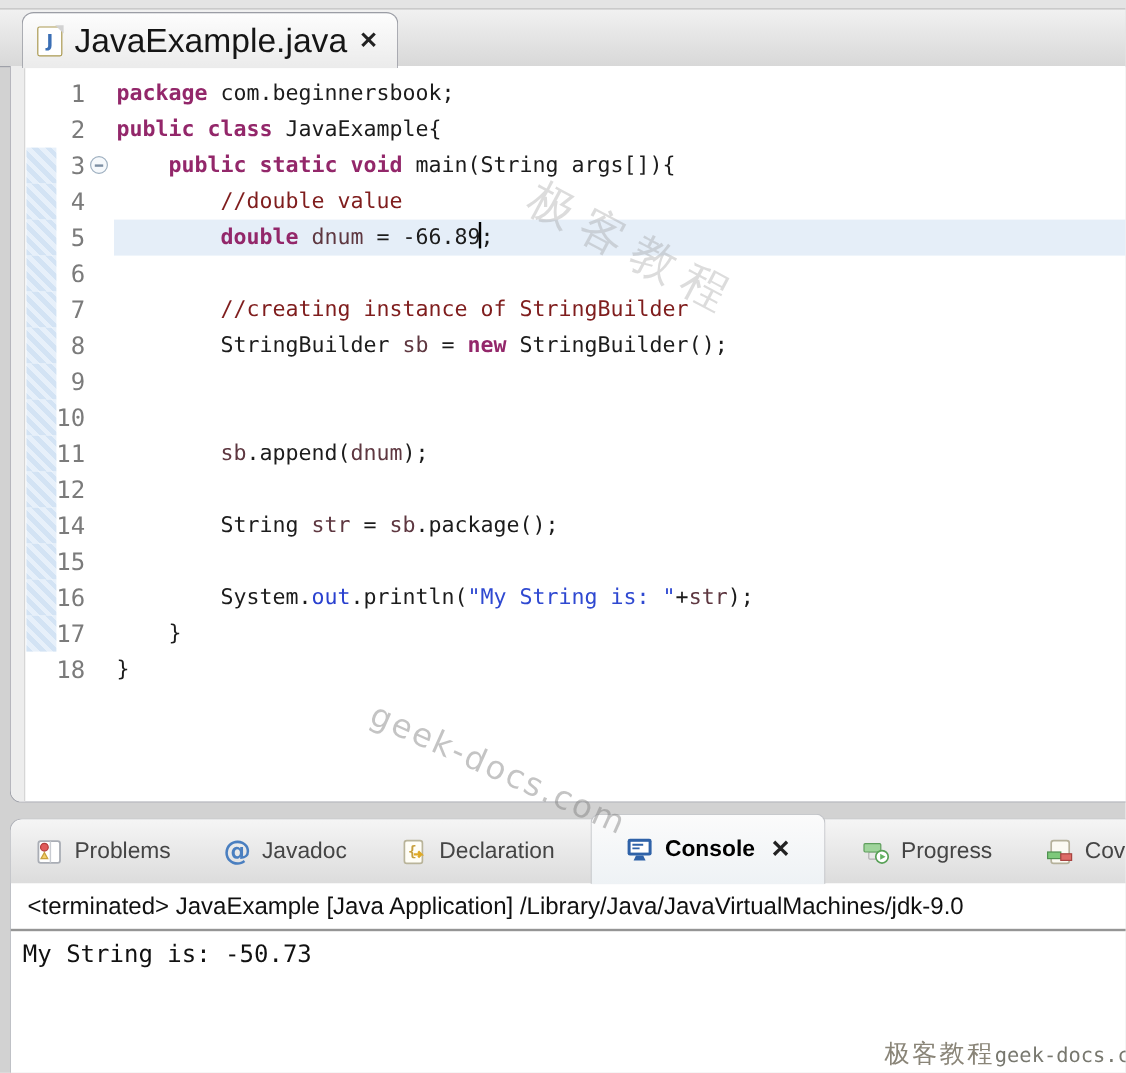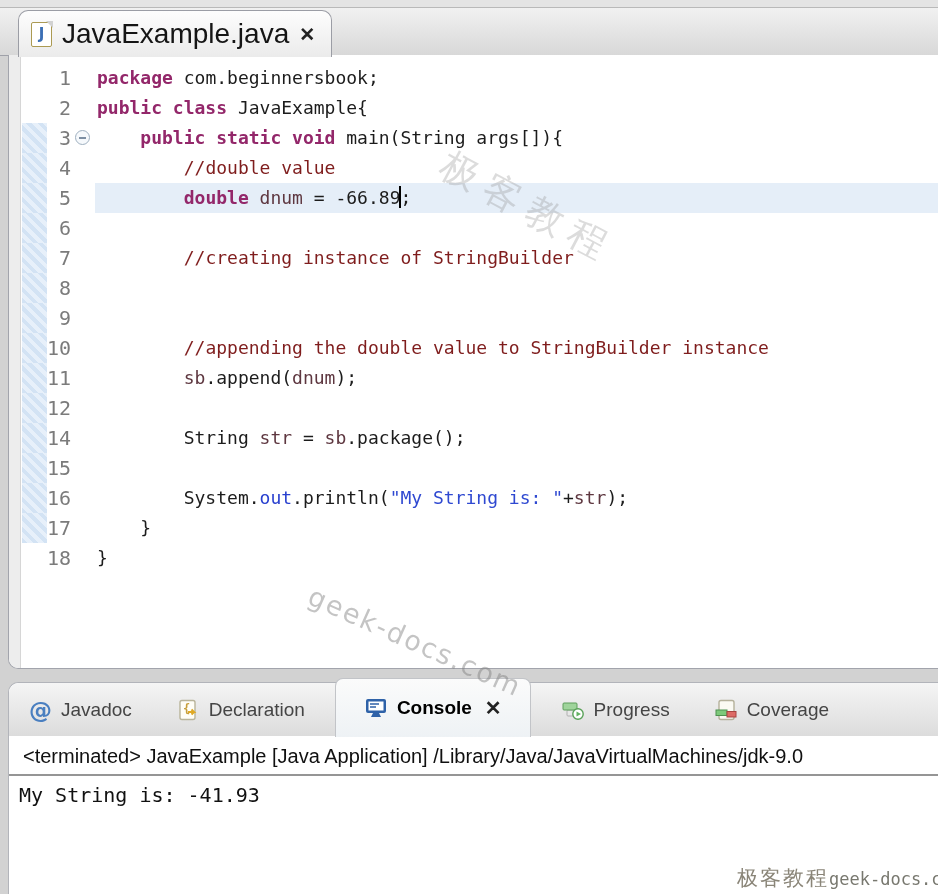--- a/index.html
+++ b/index.html
@@ -118,30 +118,30 @@
         <code class="ltext"></code>
       </div>
       <div class="code-row">
         <div class="changebar"></div>
         <span class="lnum">7</span>
         <code class="ltext"><span class="pl">        </span><span class="cm">//creating instance of StringBuilder</span></code>
       </div>
       <div class="code-row">
         <div class="changebar"></div>
         <span class="lnum">8</span>
+        <code class="ltext"><span class="pl">        StringBuilder </span><span class="vr">sb</span><span class="pl"> = </span><span class="kw">new</span><span class="pl"> StringBuilder();</span></code>
       </div>
       <div class="code-row">
         <div class="changebar"></div>
         <span class="lnum">9</span>
         <code class="ltext"></code>
       </div>
       <div class="code-row">
         <div class="changebar"></div>
         <span class="lnum">10</span>
-        <code class="ltext"><span class="pl">        </span><span class="cm">//appending the double value to StringBuilder instance</span></code>
       </div>
       <div class="code-row">
         <div class="changebar"></div>
         <span class="lnum">11</span>
         <code class="ltext"><span class="pl">        </span><span class="vr">sb</span><span class="pl">.append(</span><span class="vr">dnum</span><span class="pl">);</span></code>
       </div>
       <div class="code-row">
         <div class="changebar"></div>
         <span class="lnum">12</span>
         <code class="ltext"></code>
@@ -175,20 +175,29 @@
 
 <div class="wm wm-center">极客教程</div>
 <div class="wm wm-diag">geek-docs.com</div>
 <div class="wm wm-footer">
   <span class="cjk">极客教程</span><span class="dom">geek-docs.com</span>
 </div>
 
 <div class="bottom-panel">
   <div class="panel-tabstrip">
 
+    <div class="ptab">
+      <svg class="icon24" viewBox="0 0 24 24">
+        <rect x="3" y="3" width="18" height="18" rx="2" fill="#ffffff" stroke="#a9adb5" stroke-width="1.5"></rect>
+        <path d="M13 3 v18" stroke="#c9ccd2" stroke-width="1.2"></path>
+        <circle cx="8" cy="8" r="3.2" fill="#e05a5a" stroke="#b23c3c"></circle>
+        <path d="M5.2 17.5 L8 12.5 L10.8 17.5 Z" fill="#f3cf6a" stroke="#c9a13e"></path>
+      </svg>
+      <span>Problems</span>
+    </div>
 
     <div class="ptab">
       <span class="at-icon">@</span>
       <span>Javadoc</span>
     </div>
 
     <div class="ptab">
       <svg class="icon24" viewBox="0 0 24 24">
         <rect x="4" y="2.5" width="15" height="19" rx="2" fill="#fffef7" stroke="#b9b49a" stroke-width="1.4"></rect>
         <text x="7" y="15" font-size="12" font-weight="bold" fill="#c79f3c" font-family="monospace">{</text>
@@ -223,14 +232,14 @@
         <rect x="5" y="2.5" width="15" height="19" rx="2" fill="#fbfaf3" stroke="#b5b19b" stroke-width="1.4"></rect>
         <rect x="2" y="12" width="11" height="5.5" fill="#7dc97a" stroke="#4f9150"></rect>
         <rect x="13" y="13.5" width="9" height="5.5" fill="#dd6b66" stroke="#a84440"></rect>
       </svg>
       <span>Coverage</span>
     </div>
 
   </div>
 
   <div class="console-header">&lt;terminated&gt; JavaExample [Java Application] /Library/Java/JavaVirtualMachines/jdk-9.0</div>
-  <div class="console-output">My String is: -41.93</div>
+  <div class="console-output">My String is: -50.73</div>
 </div>
 
 </body></html>

